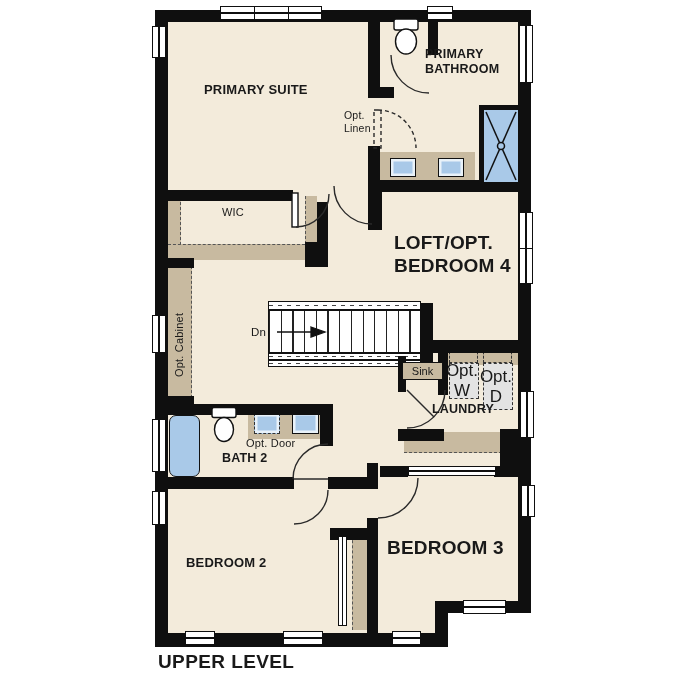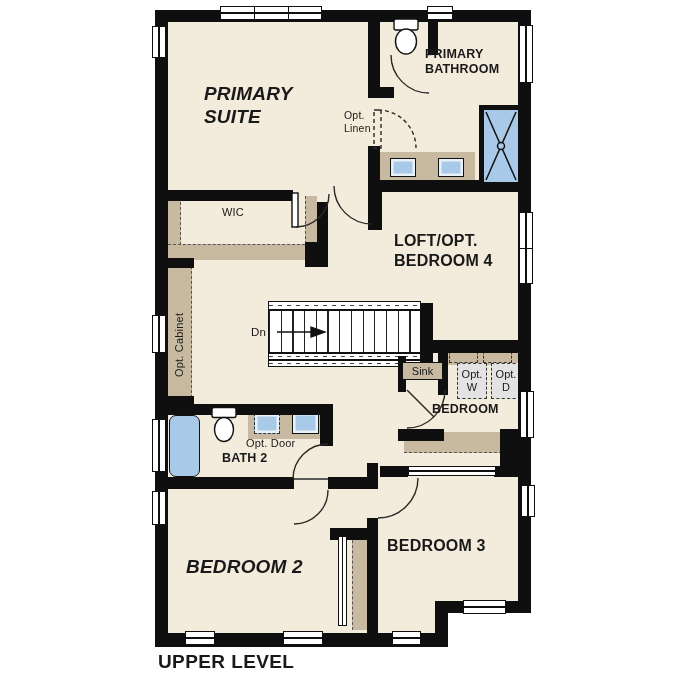--- a/index.html
+++ b/index.html
@@ -14,28 +14,28 @@
   .win.h:before{content:"";position:absolute;left:0;right:0;top:50%;height:1.3px;margin-top:-0.65px;background:#0f0f0f;}
   .win.v:before{content:"";position:absolute;top:0;bottom:0;left:50%;width:1.3px;margin-left:-0.65px;background:#0f0f0f;}
   .win.t3:after{content:"";position:absolute;top:0;bottom:0;left:33px;width:1.3px;background:#0f0f0f;box-shadow:34px 0 0 #0f0f0f;}
   .win.v2:after{content:"";position:absolute;left:0;right:0;top:50%;height:1.3px;background:#0f0f0f;}
   .fix{z-index:4;}
   .blue{background:#a9c9e8;border:1.6px solid #111;}
   .sink{background:#a9c9e8;border:1.6px solid #111;box-shadow:inset 0 0 0 2.5px rgba(255,255,255,.75);}
   .sink.opt{border:1.5px dashed #333;}
   .appl{background:#e3e3e3;border:1.6px dashed #333;z-index:4;
         display:flex;align-items:center;justify-content:flex-end;text-align:center;
-        font-size:11px;line-height:1.15;color:#191919;margin-left:8px;}
+        font-size:17px;line-height:1.15;color:#191919;}
   .dash-r{border-right:1.2px dashed #555;}
   .dash-l{border-left:1.2px dashed #555;}
   .dash-t{border-top:1.2px dashed #555;}
   .dash-b{border-bottom:1.2px dashed #555;}
   .lbl{position:absolute;z-index:10;line-height:1.22;letter-spacing:.2px;}
-  .room{font-weight:bold;font-size:16px;}
-  .room.big{font-size:19px;font-style:italic;}
+  .room{font-weight:bold;font-size:19px;}
+  .room.big{font-size:13px;}
   .room.med{font-size:12.5px;}
   .small{font-size:11px;font-weight:normal;}
   .nowrap{white-space:nowrap;}
   .vert{writing-mode:vertical-rl;transform:rotate(180deg);text-align:center;
         display:flex;align-items:center;justify-content:center;}
   .treads{background:#fff;border:1.3px solid #111;z-index:4;
      background-image:repeating-linear-gradient(90deg,#222 0,#222 1.1px,transparent 1.1px,transparent 11.7px);}
   .rail{background:#fff;border:1.2px solid #111;z-index:4;
      background-image:repeating-linear-gradient(90deg,#444 0,#444 4px,transparent 4px,transparent 9px);
      background-size:100% 1.4px;background-repeat:no-repeat;background-position:center;}
@@ -108,21 +108,21 @@
   <div class="abs tan fix" style="left:248px;top:406px;width:80px;height:33px;"></div>
   <div class="abs sink opt fix" style="left:254px;top:413px;width:26px;height:21px;"></div>
   <div class="abs sink fix" style="left:292px;top:412px;width:27px;height:22px;"></div>
 
   <div class="abs tan fix" style="left:446px;top:343px;width:74px;height:22px;"></div>
   <div class="abs dashedrect" style="left:449px;top:347px;width:29px;height:16px;"></div>
   <div class="abs dashedrect" style="left:483px;top:347px;width:29px;height:16px;"></div>
   <div class="abs appl" style="left:449px;top:363px;width:30px;height:36px;">
     <span>Opt. W</span>
   </div>
-  <div class="abs appl" style="left:483px;top:363px;width:30px;height:36px;">
+  <div class="abs appl" style="left:483px;top:363px;width:30px;height:47px;">
     <span>Opt. D</span>
   </div>
 
   <div class="abs rail" style="left:268px;top:301px;width:153px;height:9px;"></div>
   <div class="abs treads" style="left:268px;top:310px;width:153px;height:43px;"></div>
   <div class="abs rail" style="left:268px;top:353px;width:153px;height:7px;"></div>
   <div class="abs rail" style="left:268px;top:360px;width:164px;height:7px;"></div>
 
   <div class="abs win h t3" style="left:220px;top:6px;width:102px;height:14px;"></div>
   <div class="abs win h" style="left:427px;top:6px;width:26px;height:14px;"></div>
@@ -170,21 +170,21 @@
         <line x1="277" y1="332" x2="311" y2="332"></line>
         <polygon points="311,327 325,332 311,337" fill="#111"></polygon>
       </g>
     </g>
   </svg>
 
   <div class="lbl room big" style="left:204px;top:82px;width:140px;">PRIMARY SUITE</div>
   <div class="lbl room med" style="left:425px;top:47px;width:106px;">PRIMARY BATHROOM</div>
   <div class="lbl small" style="left:222px;top:206px;width:50px;">WIC</div>
   <div class="lbl room" style="left:394px;top:231px;width:122px;">LOFT/OPT. BEDROOM 4</div>
-  <div class="lbl room med nowrap" style="left:432px;top:402px;width:88px;">BEDROOM</div>
+  <div class="lbl room med nowrap" style="left:432px;top:402px;width:88px;">LAUNDRY</div>
   <div class="lbl room med nowrap" style="left:222px;top:451px;width:64px;">BATH 2</div>
   <div class="lbl room big nowrap" style="left:186px;top:555px;width:140px;">BEDROOM 2</div>
   <div class="lbl room nowrap" style="left:387px;top:536px;width:130px;">BEDROOM 3</div>
   <div class="lbl small" style="left:344px;top:109px;width:38px;font-size:10.5px;">Opt. Linen</div>
   <div class="lbl small nowrap" style="left:246px;top:437px;width:60px;">Opt. Door</div>
   <div class="lbl small nowrap" style="left:251px;top:325px;width:24px;font-size:11.5px;">Dn</div>
   <div class="lbl small vert" style="left:167px;top:285px;width:25px;height:120px;">Opt. Cabinet</div>
   <div class="lbl title nowrap" style="left:158px;top:650px;width:220px;text-align:left;">UPPER LEVEL</div>
 
 </div>

